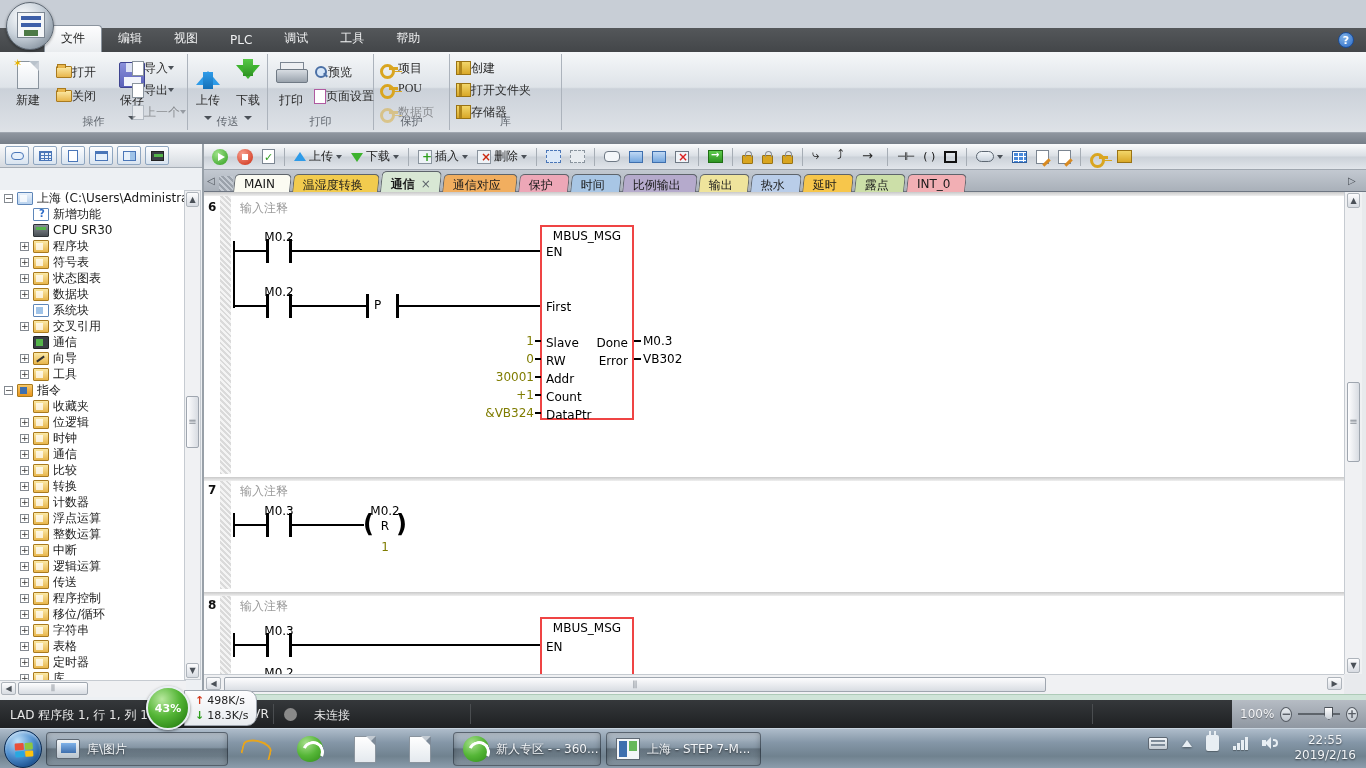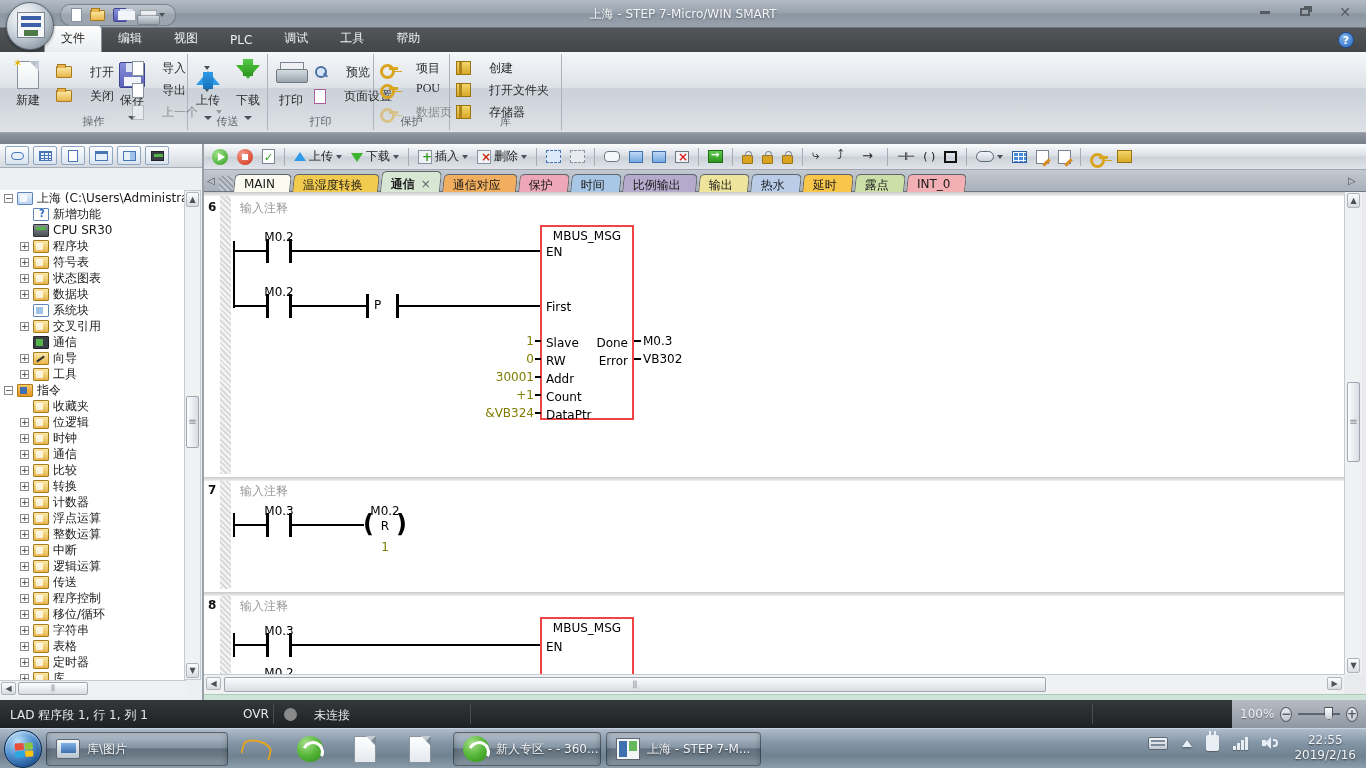--- a/index.html
+++ b/index.html
@@ -34,21 +34,21 @@
   #help-btn { position:absolute; right:12px; top:4px; width:16px; height:16px; border-radius:50%;
     background:radial-gradient(circle at 35% 30%,#7FB2E8,#2B6BC8); color:#fff; font-weight:bold; font-size:11px; text-align:center; line-height:16px; border:1px solid #1C4D96; }
 
   
   #ribbon { position:absolute; left:0; top:52px; width:1366px; height:81px;
     background:linear-gradient(#F5F7F9,#DEE3E8 44%,#CBD1D9 46%,#DEE2E7); border-bottom:1px solid #9FA6AF; }
   .rgroup { position:absolute; top:2px; height:76px; border-right:1px solid #ACB3BC; }
   .rgroup .glabel { position:absolute; left:0; right:0; bottom:1px; text-align:center; color:#5F656D; font-size:11px; }
   .rbig { position:absolute; top:4px; width:52px; text-align:center; color:#2B2B2B; font-size:12px; }
   .rbig .ric { height:34px; display:flex; align-items:center; justify-content:center; }
-  .rsmall { position:absolute; height:20px; display:flex; align-items:center; gap:18px; color:#2B2B2B; font-size:12px; white-space:nowrap; }
+  .rsmall { position:absolute; height:20px; display:flex; align-items:center; gap:0; color:#2B2B2B; font-size:12px; white-space:nowrap; }
   .dim { opacity:.45; }
   .caret { width:0; height:0; border-left:4px solid transparent; border-right:4px solid transparent; border-top:4px solid #4B5158; display:inline-block; }
 
   
   .i-page { position:relative; width:22px; height:28px; background:linear-gradient(#FFFFFF,#E9EDF1); border:1px solid #8A949E; }
   .i-page:after { content:""; position:absolute; right:-1px; top:-1px; border:5px solid; border-color:#B9C2CB #C8CED6 transparent transparent; }
   .i-star { position:absolute; left:-5px; top:-5px; color:#E8B400; font-size:11px; }
   .i-page-s { position:relative; width:12px; height:15px; background:#fff; border:1px solid #8A949E; }
   .i-folder { position:relative; width:16px; height:12px; background:linear-gradient(#FBE9A6,#E8B64C); border:1px solid #A97A1E; border-radius:1px; }
   .i-folder:before { content:""; position:absolute; left:0; top:-3px; width:7px; height:3px; background:#E8B64C; border:1px solid #A97A1E; border-bottom:none; }
@@ -268,41 +268,20 @@
   .tr-spk:before { content:""; position:absolute; left:0; top:4px; width:4px; height:6px; background:#E8EEF3; }
   .tr-spk:after { content:""; position:absolute; left:3px; top:1px; border-right:6px solid #E8EEF3; border-top:6px solid transparent; border-bottom:6px solid transparent; }
   .tr-arc { position:absolute; left:11px; top:3px; width:5px; height:8px; border:2px solid #E8EEF3; border-left:none; border-radius:0 8px 8px 0; }
   #clock { position:absolute; right:10px; top:4px; text-align:center; color:#F2F5F8; text-shadow:0 1px 2px rgba(0,0,0,.6); font-size:12px; line-height:15px; }
 </style>
 </head>
 <body>
 
 <div id="win">
 
-  <div id="titlebar">
-    <div class="qat">
-      <span class="i-page-s" style="width:11px;height:14px;"></span>
-      <span class="i-folder" style="width:15px;height:11px;"></span>
-      <span class="i-floppy" style="width:14px;height:14px;"></span>
-      <span class="i-print" style="width:16px;height:14px;transform:scale(.7);"></span>
-      <span class="mini-caret"></span>
-    </div>
-    <div id="title-text">上海 - STEP 7-Micro/WIN SMART</div>
-    <div class="wbtns">
-      <div class="wbtn">
-          <span class="glyph-min"></span>
-        </div>
-      <div class="wbtn">
-          <span class="glyph-max"></span>
-        </div>
-      <div class="wbtn">
-          <span class="glyph-close">✕</span>
-        </div>
-    </div>
-  </div>
 
   <div id="app-orb">
     <div class="chip">
         <i></i>
         <i></i>
         <b></b>
       </div>
   </div>
 
   <div id="menuband">
@@ -932,20 +911,29 @@
     <div id="zoom-panel">
       <span class="zval">100%</span>
       <span class="zbtn">−</span>
       <span id="zoom-track">
           <span id="zoom-thumb"></span>
         </span>
       <span class="zbtn">+</span>
     </div>
   </div>
 
+  <div id="net-widget">
+    <div id="nw-ball">
+        <span>43%</span>
+      </div>
+    <div id="nw-bubble">
+      <div><span class="nw-up">↑</span><span>498K/s</span></div>
+      <div><span class="nw-dn">↓</span><span>18.3K/s</span></div>
+    </div>
+  </div>
 
   <div id="taskbar">
     <div id="start-orb">
       <div id="start-flag">
           <i></i>
           <i></i>
           <i></i>
           <i></i>
         </div>
     </div>

